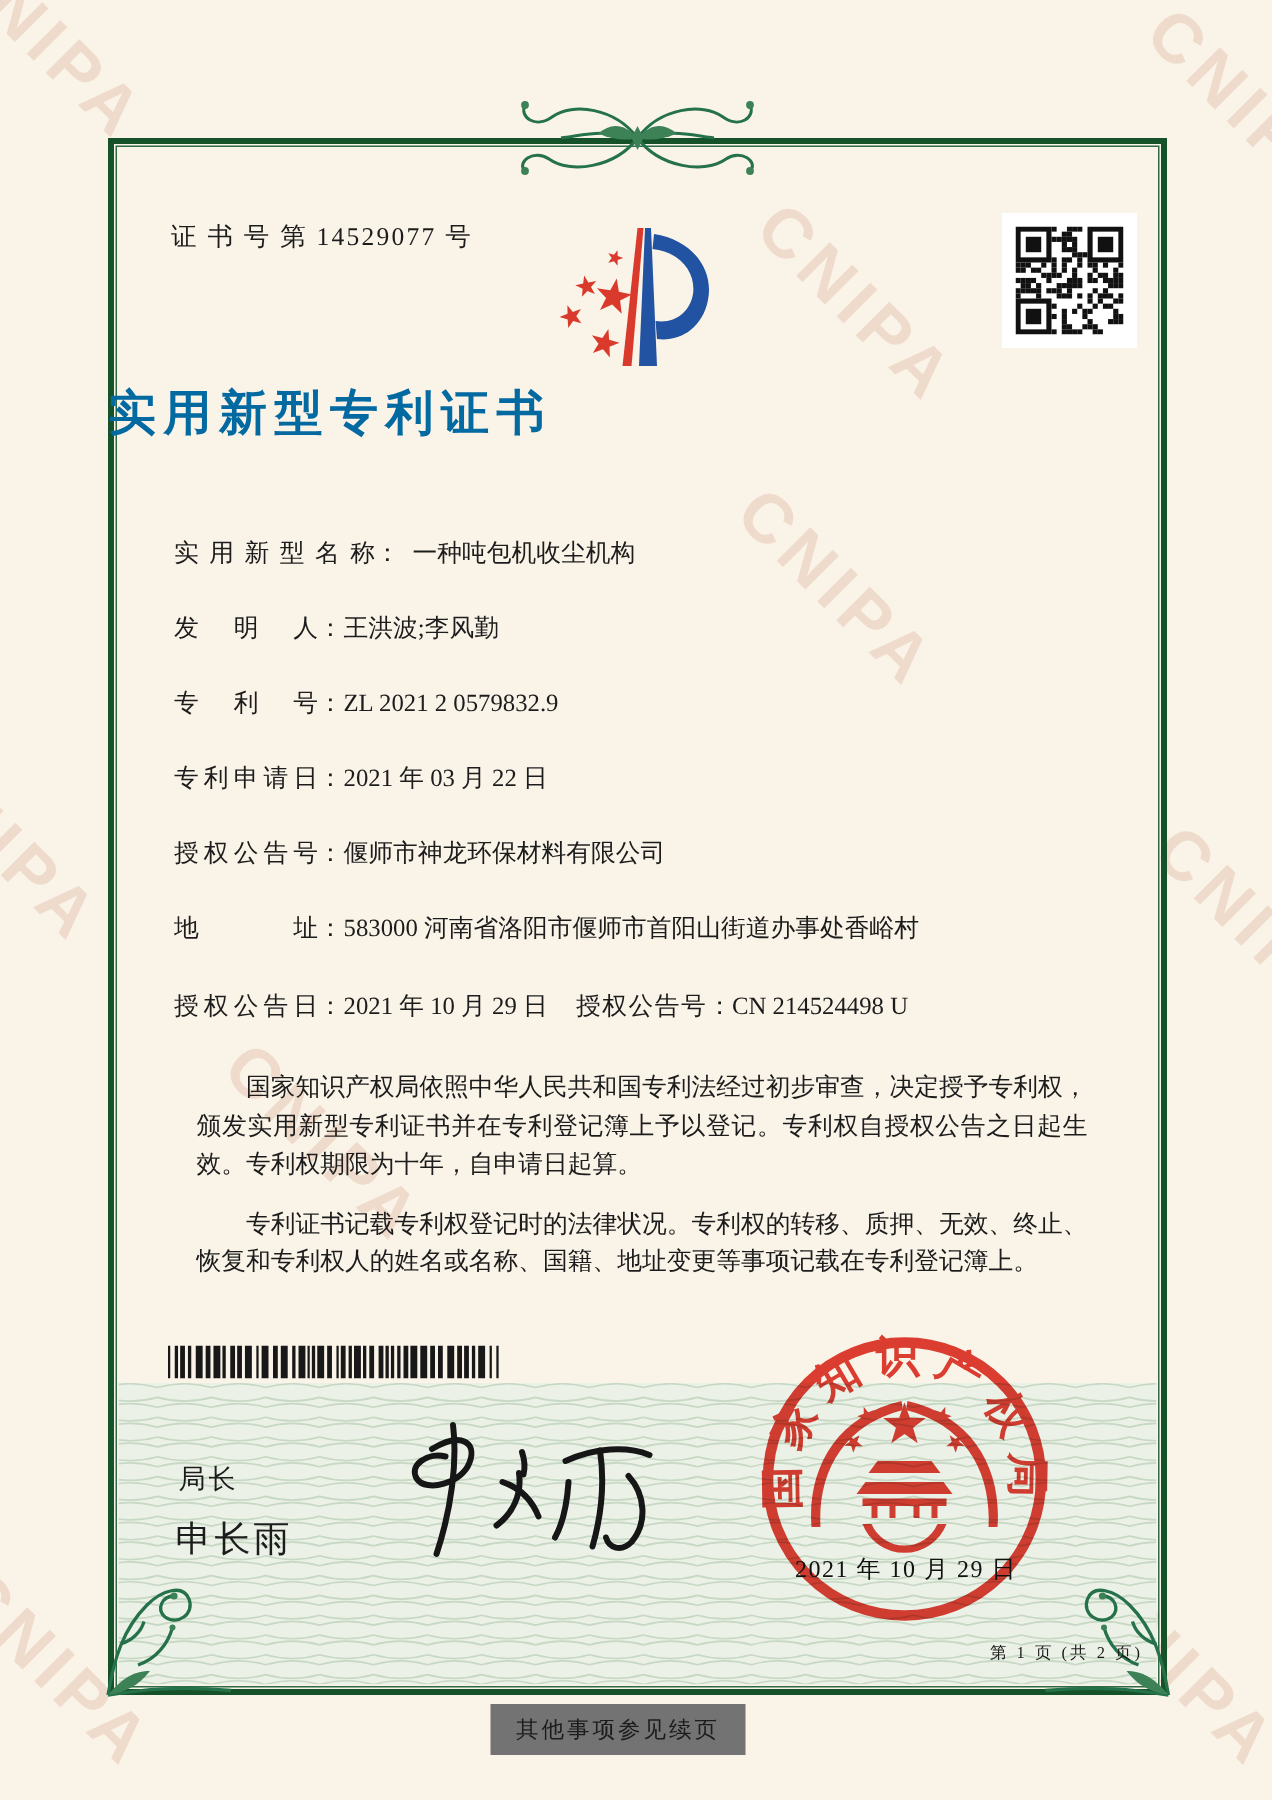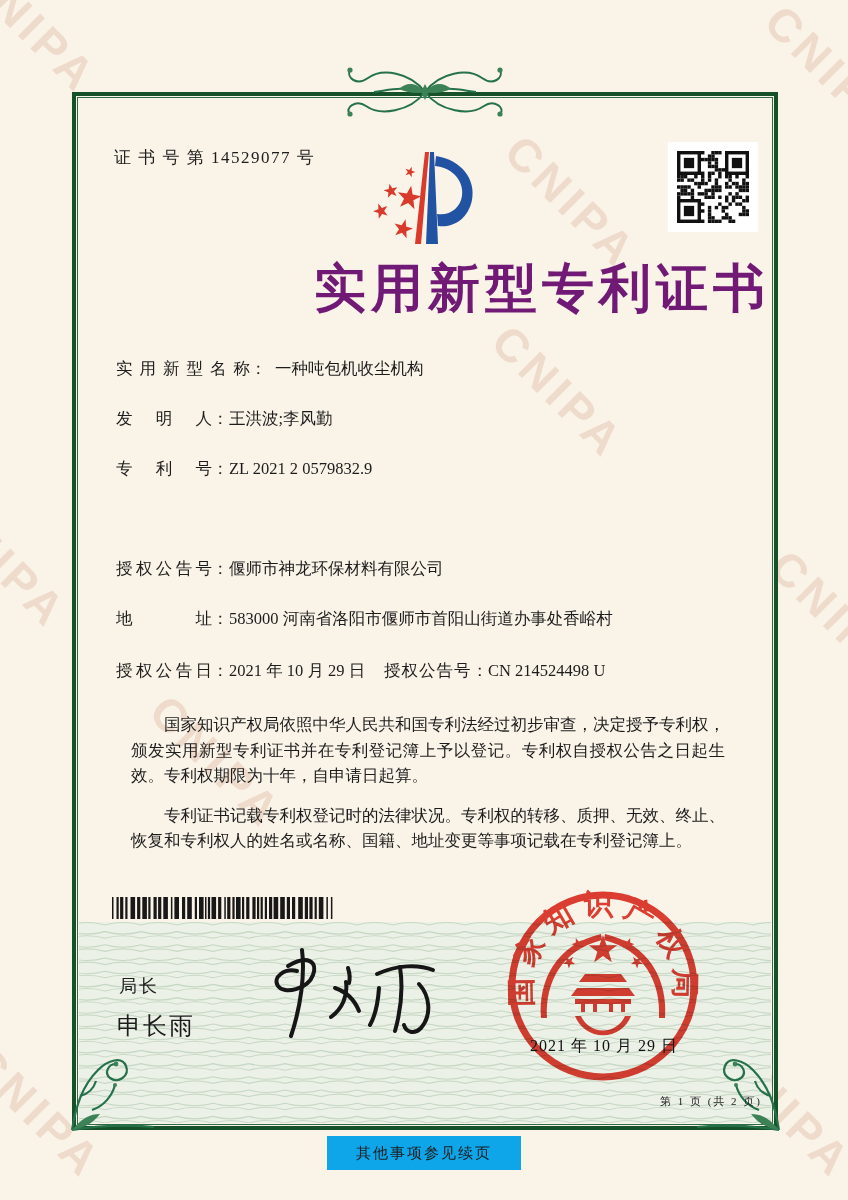--- a/index.html
+++ b/index.html
@@ -42,22 +42,22 @@
     position:absolute;left:114px;top:146px;z-index:3;
     font-size:17px;letter-spacing:1.5px;
   }
   .logo{position:absolute;left:358px;top:142px;z-index:3;}
   .qr-box{
     position:absolute;left:668px;top:142px;width:90px;height:90px;
     background:#ffffff;z-index:3;display:flex;align-items:center;justify-content:center;
   }
   .title{
     position:absolute;left:72px;top:254px;width:698px;z-index:3;
-    text-align:right;font-size:52px;font-weight:bold;letter-spacing:5px;
-    color:#701a75;
+    text-align:left;font-size:32px;font-weight:bold;letter-spacing:5px;
+    color:#0369a1;
   }
   
   .frow{
     position:absolute;left:116px;z-index:3;
     font-size:16.5px;white-space:nowrap;
   }
   .flabel{
     display:inline-block;vertical-align:bottom;
     text-align:justify;text-align-last:justify;
   }
@@ -82,22 +82,22 @@
   .seal-date{
     position:absolute;left:524px;top:1036px;width:160px;z-index:5;
     font-size:16px;text-align:center;letter-spacing:1px;color:#111;
     white-space:nowrap;
   }
   .page-info{
     position:absolute;left:72px;top:1094px;width:690px;z-index:3;
     text-align:right;font-size:11px;letter-spacing:2px;
   }
   .cont-box{
-    position:absolute;left:327px;top:1136px;width:194px;height:34px;z-index:3;
-    background:#0ea5e9;display:flex;align-items:center;justify-content:center;
+    position:absolute;left:327px;top:1136px;width:170px;height:34px;z-index:3;
+    background:#737373;display:flex;align-items:center;justify-content:center;
     font-size:15px;letter-spacing:2px;
   }
 </style>
 </head>
 <body>
 
 <div class="page">
 
   <span class="wm" style="left:-65px;top:25px">CNIPA</span>
   <span class="wm" style="left:475px;top:200px">CNIPA</span>
@@ -376,20 +376,23 @@
 
   <div class="frow row1" style="top:358px">
     <span class="flabel w134">实用新型名称</span><span class="colon">：</span><span class="fvalue">一种吨包机收尘机构</span>
   </div>
   <div class="frow" style="top:408px">
     <span class="flabel w96">发明人</span><span class="colon">：</span><span class="fvalue">王洪波;李风勤</span>
   </div>
   <div class="frow" style="top:458px">
     <span class="flabel w96">专利号</span><span class="colon">：</span><span class="fvalue">ZL 2021 2 0579832.9</span>
   </div>
+  <div class="frow" style="top:508px">
+    <span class="flabel w96">专利申请日</span><span class="colon">：</span><span class="fvalue">2021 年 03 月 22 日</span>
+  </div>
   <div class="frow" style="top:558px">
     <span class="flabel w96">授权公告号</span><span class="colon">：</span><span class="fvalue">偃师市神龙环保材料有限公司</span>
   </div>
   <div class="frow" style="top:608px">
     <span class="flabel w96">地址</span><span class="colon">：</span><span class="fvalue">583000 河南省洛阳市偃师市首阳山街道办事处香峪村</span>
   </div>
   <div class="frow" style="top:660px;position:absolute">
     <span class="flabel w96">授权公告日</span><span class="colon">：</span><span class="fvalue">2021 年 10 月 29 日</span>
     <span class="grant-no">
       <span class="glabel">授权公告号</span><span>：</span><span>CN 214524498 U</span>

